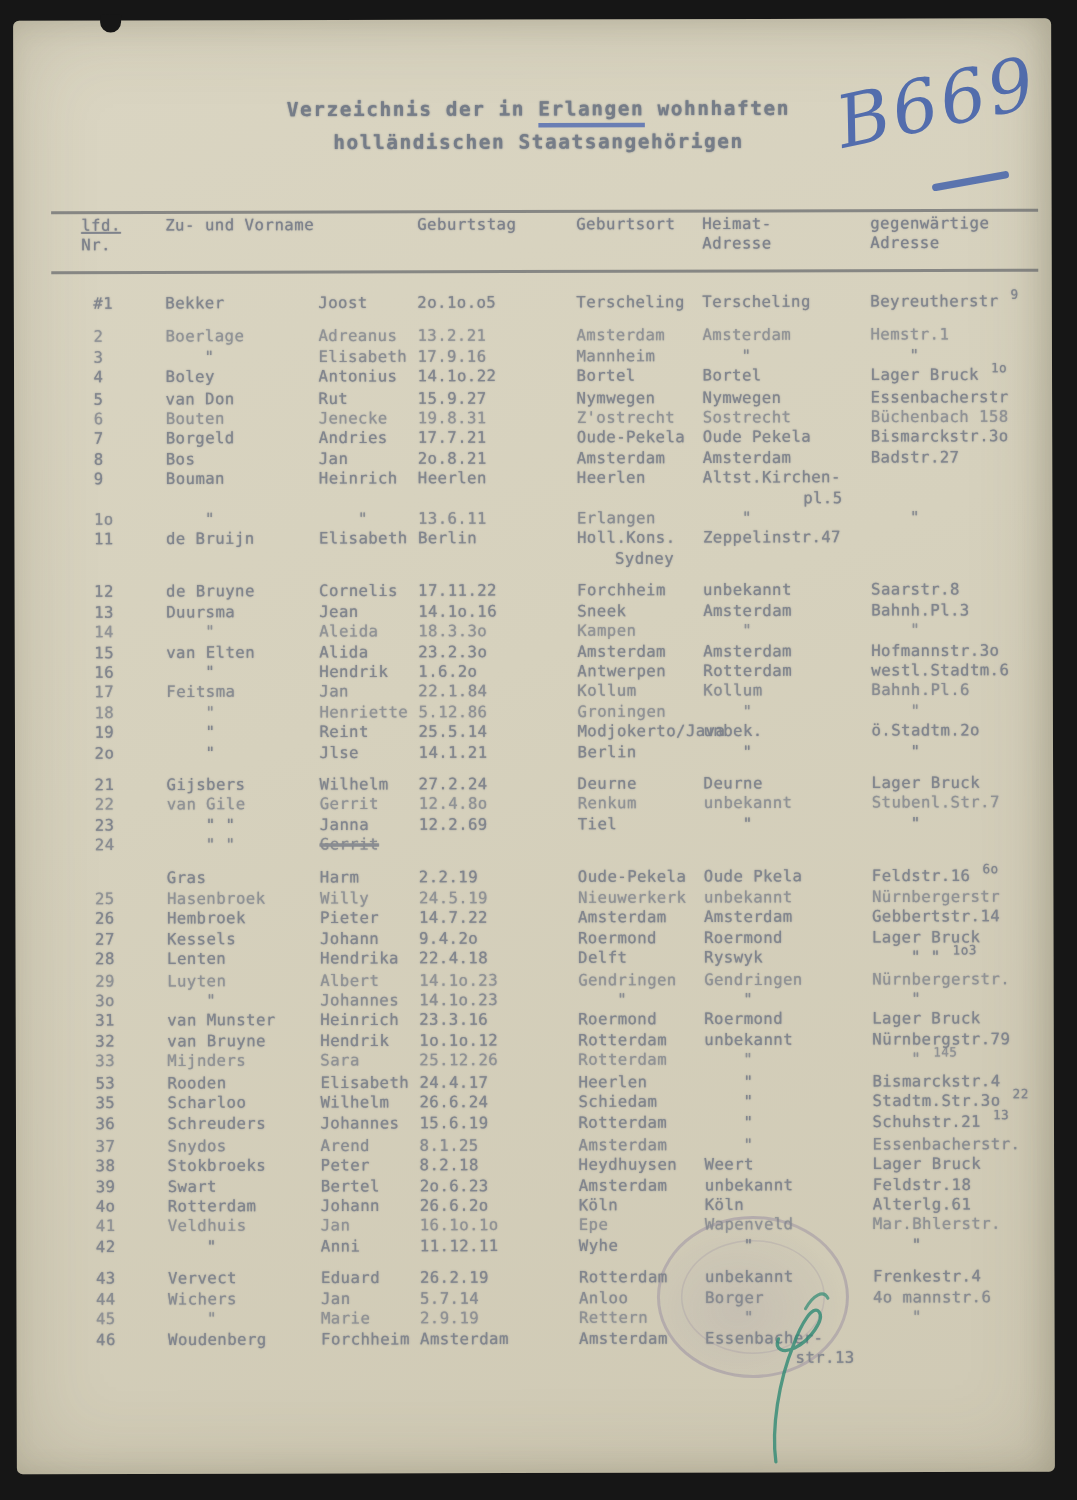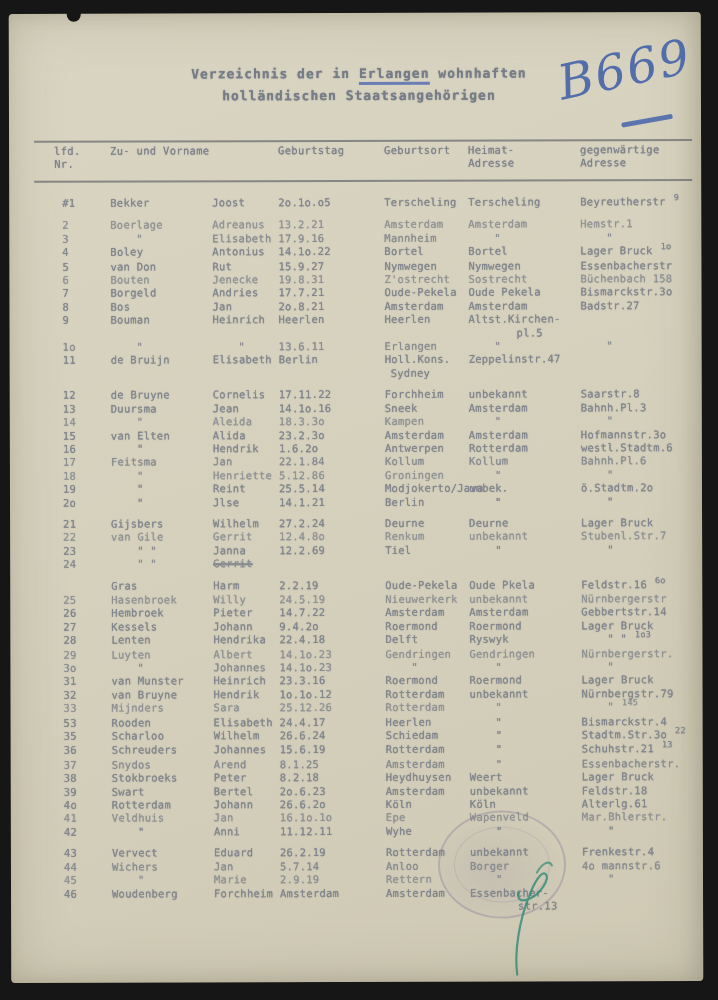--- a/index.html
+++ b/index.html
@@ -30,37 +30,37 @@
     background:#3c5caa; opacity:.8; transform:rotate(-10deg); border-radius:3px; z-index:3; }
 
   .rule { position:absolute; left:25px; width:658px; height:2px; background:#5b5e64; opacity:.65; }
   .rule-top { top:127px; }
   .rule-bottom { top:167px; }
 
   .grid { display:grid; grid-template-columns:56px 102px 66px 106px 84px 112px 1fr; }
   .thead { position:absolute; left:45px; top:131px; width:630px;
     color:#7e828c; font-size:10.5px; line-height:13px; letter-spacing:.3px;
     text-shadow:0 0 1px rgba(105,112,125,.85); }
-  .thead .h1 a, .u { }
+  .thead .h1 a, .u { text-decoration:underline; }
   .h-name { grid-column:2 / 4; }
   .thead .cell { white-space:nowrap; }
 
   .tbody { position:absolute; left:45px; top:183px; width:630px;
     color:#82868e; font-size:10.5px; letter-spacing:.25px;
     text-shadow:0 0 1px rgba(108,114,126,.85); }
   .trow { line-height:13.4px; }
   .trow:nth-child(4n+2) { opacity:.82; }
   .trow:nth-child(7n+3) { opacity:.9; }
   .trow.gap { margin-top:8px; }
   .cell { white-space:nowrap; overflow:visible; }
   .c-nr { padding-left:8px; }
   .ditto { padding-left:26px; }
   .struck { text-decoration:line-through; text-decoration-thickness:2px; }
   .sup { font-size:8.5px; position:relative; top:-5px; margin-left:8px; }
-  .line2 { display:block; }
+  .line2 { display:block;text-align:center; }
   .c-adr .line2 { padding-left:48px; }
   .c-heim .line2 { padding-left:6px; }
 
   .stamp { position:absolute; left:427px; top:798px; width:124px; height:104px; z-index:1;
     border:2px solid rgba(118,106,150,.30); border-radius:50%;
     background:radial-gradient(ellipse at 42% 58%, rgba(118,106,150,.12), rgba(118,106,150,.03) 55%, transparent 70%); }
   .stamp::after { content:""; position:absolute; inset:14px; border-radius:50%;
     border:1px solid rgba(118,106,150,.16); }
   .signature { position:absolute; left:468px; top:840px; z-index:3; }
 </style>

